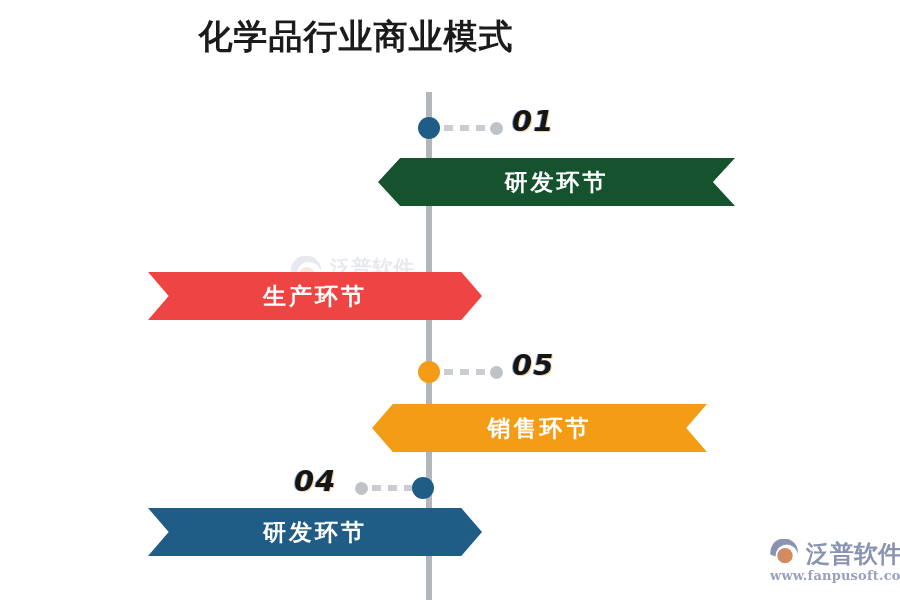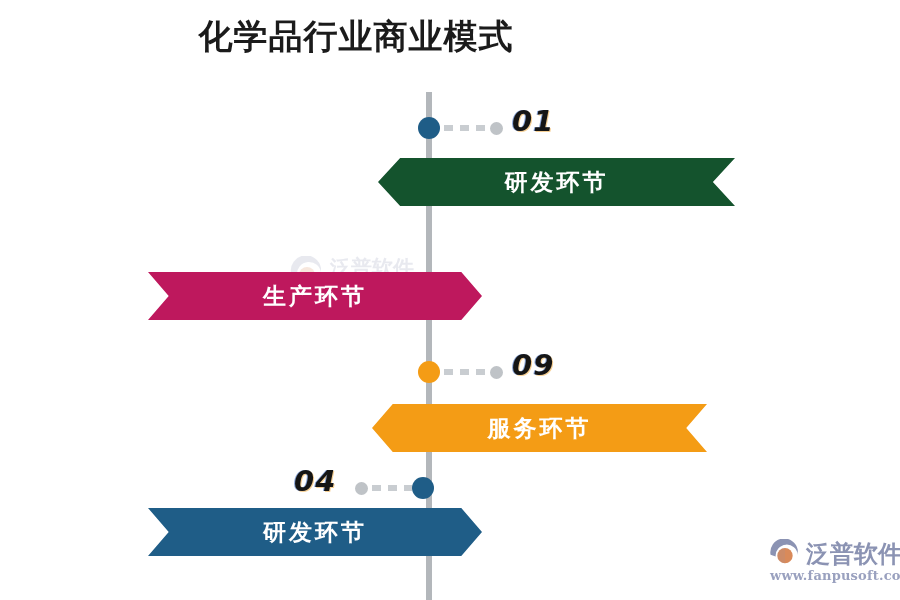--- a/index.html
+++ b/index.html
@@ -206,32 +206,32 @@
   <div class="connector" style="left:418px; top:117px; width:130px;">
     <div class="node-dot" style="left:0px; background:#1f5d87;"></div>
     <div class="dash-line" style="left:26px; width:46px;"></div>
     <div class="end-dot" style="left:72px;"></div>
     <div class="step-number" style="left:94px;">01</div>
   </div>
   <div class="banner shape-left-notched" style="left:378px; top:158px; width:357px; background:#14532d;">
     <span class="banner-label">研发环节</span>
   </div>
 
-  <div class="banner shape-right-notched" style="left:148px; top:272px; width:334px; background:#be185d;">
+  <div class="banner shape-right-notched" style="left:148px; top:272px; width:334px; background:#ef4444;">
     <span class="banner-label">生产环节</span>
   </div>
 
   <div class="connector" style="left:418px; top:361px; width:135px;">
     <div class="node-dot" style="left:0px; background:#f49c15;"></div>
     <div class="dash-line" style="left:26px; width:46px;"></div>
     <div class="end-dot" style="left:72px;"></div>
-    <div class="step-number" style="left:94px;">09</div>
+    <div class="step-number" style="left:94px;">05</div>
   </div>
   <div class="banner shape-left-notched" style="left:372px; top:404px; width:335px; background:#f49c15;">
-    <span class="banner-label">服务环节</span>
+    <span class="banner-label">销售环节</span>
   </div>
 
   <div class="connector" style="left:294px; top:477px; width:146px;text-align:right;">
     <div class="step-number" style="left:0px;">04</div>
     <div class="end-dot" style="left:61px;"></div>
     <div class="dash-line" style="left:78px; width:40px;"></div>
     <div class="node-dot" style="left:118px; background:#1f5d87;"></div>
   </div>
   <div class="banner shape-right-notched" style="left:148px; top:508px; width:334px; background:#1f5d87;">
     <span class="banner-label">研发环节</span>

